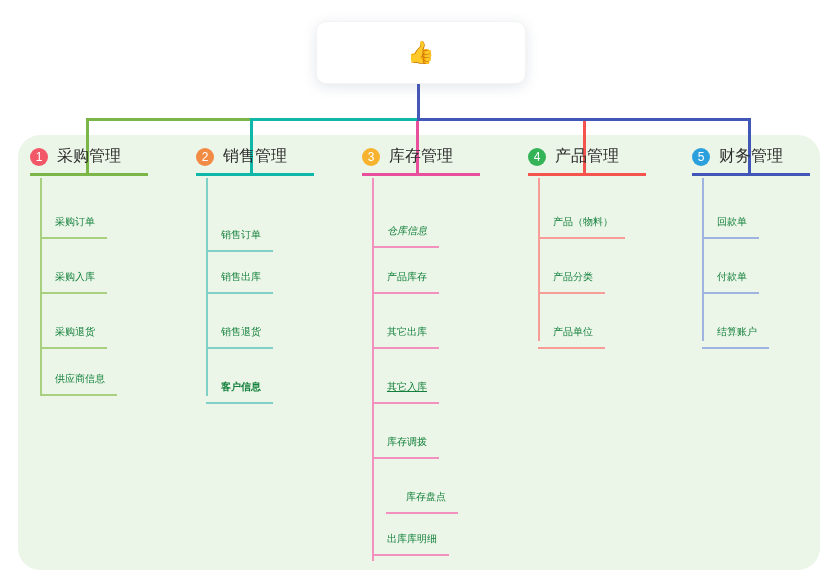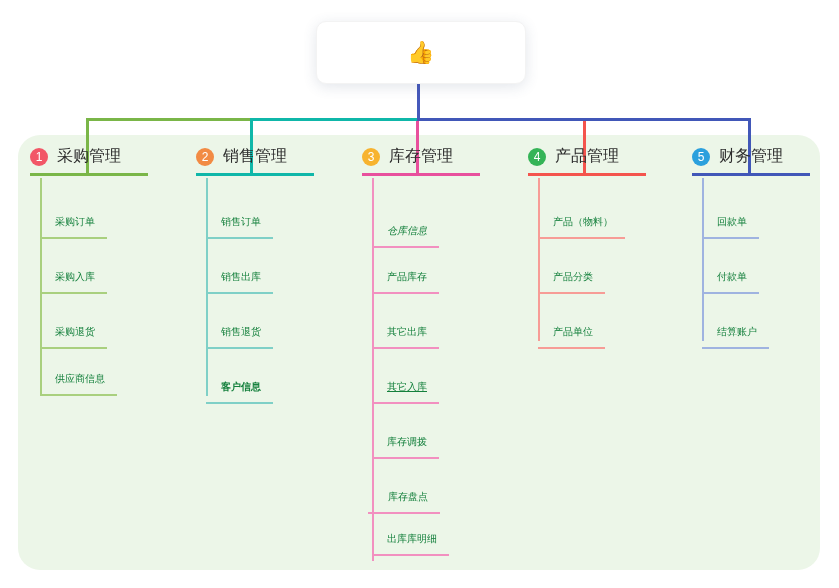--- a/index.html
+++ b/index.html
@@ -52,35 +52,35 @@
       <div class="vline" style="left: 40px; top: 178px; height: 218px; background: rgb(169, 208, 126);"></div>
       <div class="branch-item" style="left: 40px; top: 195px; border-bottom-color: rgb(169, 208, 126);">采购订单</div>
       <div class="branch-item" style="left: 40px; top: 250px; border-bottom-color: rgb(169, 208, 126);">采购入库</div>
       <div class="branch-item" style="left: 40px; top: 305px; border-bottom-color: rgb(169, 208, 126);">采购退货</div>
       <div class="branch-item" style="left: 40px; top: 352px; border-bottom-color: rgb(169, 208, 126);">供应商信息</div>
       <div class="branch-head" style="left: 196px; top: 146px; border-bottom-color: rgb(15, 183, 169);">
         <span class="badge" style="background: rgb(242, 139, 68);">2</span>
         <span>销售管理</span>
       </div>
       <div class="vline" style="left: 206px; top: 178px; height: 218px; background: rgb(127, 208, 199);"></div>
-      <div class="branch-item" style="left: 206px; top: 195px; border-bottom-color: rgb(127, 208, 199);">销售订单</div>
+      <div class="branch-item" style="left: 206px; top: 208px; border-bottom-color: rgb(127, 208, 199);">销售订单</div>
       <div class="branch-item" style="left: 206px; top: 250px; border-bottom-color: rgb(127, 208, 199);">销售出库</div>
       <div class="branch-item" style="left: 206px; top: 305px; border-bottom-color: rgb(127, 208, 199);">销售退货</div>
       <div class="branch-item" style="left: 206px; top: 360px; border-bottom-color: rgb(127, 208, 199); font-weight: bold;">客户信息</div>
       <div class="branch-head" style="left: 362px; top: 146px; border-bottom-color: rgb(232, 80, 157);">
         <span class="badge" style="background: rgb(247, 179, 47);">3</span>
         <span>库存管理</span>
       </div>
       <div class="vline" style="left: 372px; top: 178px; height: 383px; background: rgb(242, 144, 192);"></div>
       <div class="branch-item" style="left: 372px; top: 204px; border-bottom-color: rgb(242, 144, 192); font-style: italic;">仓库信息</div>
       <div class="branch-item" style="left: 372px; top: 250px; border-bottom-color: rgb(242, 144, 192); font-family: Liberation Serif, serif;">产品库存</div>
       <div class="branch-item" style="left: 372px; top: 305px; border-bottom-color: rgb(242, 144, 192);">其它出库</div>
       <div class="branch-item" style="left: 372px; top: 360px; border-bottom-color: rgb(242, 144, 192); text-decoration: underline;">其它入库</div>
       <div class="branch-item" style="left: 372px; top: 415px; border-bottom-color: rgb(242, 144, 192);">库存调拨</div>
-      <div class="branch-item" style="left: 368px; top: 470px; border-bottom-color: rgb(242, 144, 192); padding-left: 20px;">库存盘点</div>
+      <div class="branch-item" style="left: 386px; top: 470px; border-bottom-color: rgb(242, 144, 192); padding-left: 20px;">库存盘点</div>
       <div class="branch-item" style="left: 372px; top: 512px; border-bottom-color: rgb(242, 144, 192); text-align: center;">出库库明细</div>
       <div class="branch-head" style="left: 528px; top: 146px; border-bottom-color: rgb(244, 84, 77);">
         <span class="badge" style="background: rgb(53, 180, 87);">4</span>
         <span>产品管理</span>
       </div>
       <div class="vline" style="left: 538px; top: 178px; height: 163px; background: rgb(247, 156, 150);"></div>
       <div class="branch-item" style="left: 538px; top: 195px; border-bottom-color: rgb(247, 156, 150);">产品（物料）</div>
       <div class="branch-item" style="left: 538px; top: 250px; border-bottom-color: rgb(247, 156, 150);">产品分类</div>
       <div class="branch-item" style="left: 538px; top: 305px; border-bottom-color: rgb(247, 156, 150);">产品单位</div>
       <div class="branch-head" style="left: 692px; top: 146px; border-bottom-color: rgb(65, 87, 184);">

